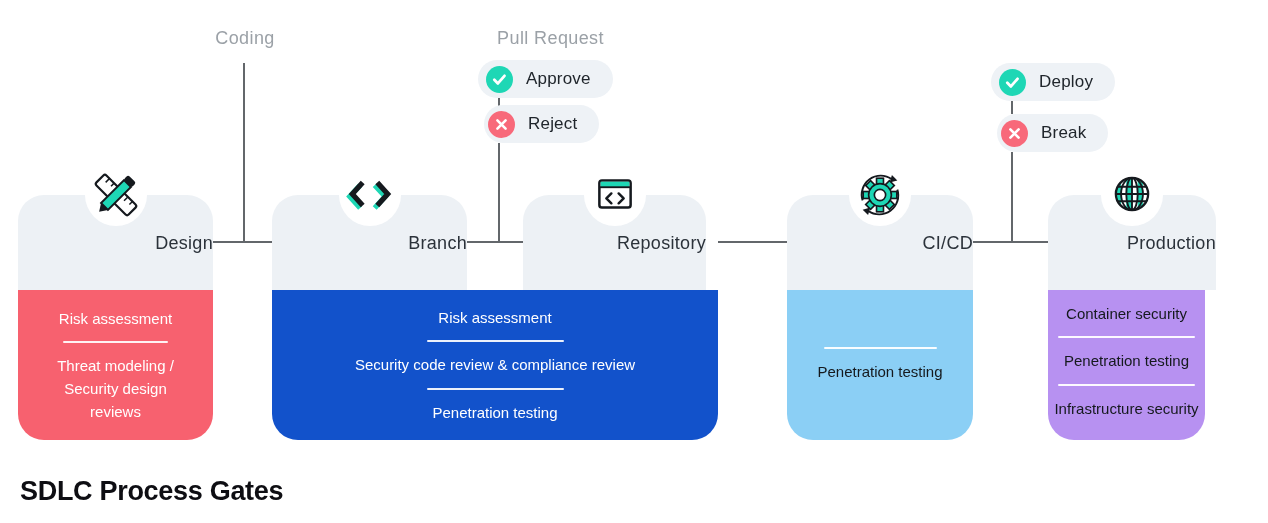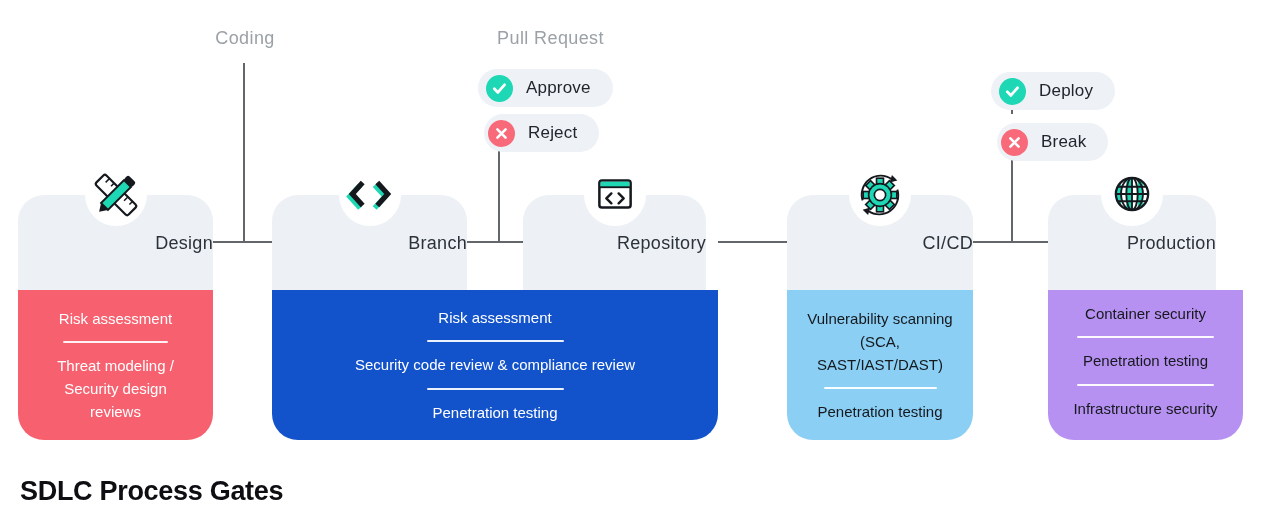--- a/index.html
+++ b/index.html
@@ -9,21 +9,21 @@
   }
   
   .hline{position:absolute;height:1.5px;background:#63676b;top:241px;}
   .vline{position:absolute;width:1.5px;background:#63676b;}
   
   .flow-label{position:absolute;top:28px;font-size:18px;color:#9ba1a7;text-align:center;letter-spacing:.4px;}
   
   .pill{
     position:absolute;display:inline-flex;align-items:center;gap:13px;
     height:38px;padding:0 22px 0 8px;border-radius:19px;background:#eef2f6;
-    font-size:17px;color:#20262c;letter-spacing:.2px;margin-top:9px;
+    font-size:17px;color:#20262c;letter-spacing:.2px;
   }
   .pill svg{flex:0 0 auto;}
   
   .card{
     position:absolute;top:195px;height:95px;background:#edf1f5;
     border-radius:26px 26px 0 0;
   }
   .notch{
     position:absolute;left:50%;top:-31px;transform:translateX(-50%);
     width:62px;height:62px;border-radius:50%;background:#ffffff;
@@ -40,21 +40,21 @@
     row-gap:11px;text-align:center;font-size:15px;line-height:1.55;
   }
   .panel .item{white-space:pre-line;display:block;width:100%;}
   .divider{height:2px;background:rgba(255,255,255,.92);border-radius:1px;}
   .panel-design{left:18px;width:195px;background:#f7616f;color:#ffffff;}
   .panel-design .divider{width:105px;}
   .panel-branch-repo{left:272px;width:446px;background:#1252cb;color:#ffffff;}
   .panel-branch-repo .divider{width:137px;}
   .panel-cicd{left:787px;width:186px;background:#8bcff5;color:#15191d;}
   .panel-cicd .divider{width:113px;background:rgba(255,255,255,.95);}
-  .panel-production{left:1048px;width:195px;background:#b791f1;color:#15191d;padding-bottom:8px;box-sizing:border-box;}
+  .panel-production{left:1048px;width:157px;background:#b791f1;color:#15191d;padding-bottom:8px;box-sizing:border-box;}
   .panel-production .divider{width:137px;background:rgba(255,255,255,.95);}
   
   .page-title{
     position:absolute;left:20px;top:476px;font-size:27px;font-weight:700;
     color:#0e0e13;letter-spacing:-0.3px;
   }
 </style>
 </head>
 <body>
 
@@ -205,23 +205,20 @@
 
   <div class="panel panel-branch-repo">
     <span class="item">Risk assessment</span>
     <div class="divider"></div>
     <span class="item">Security code review &amp; compliance review</span>
     <div class="divider"></div>
     <span class="item">Penetration testing</span>
   </div>
 
   <div class="panel panel-cicd">
-    <span class="item">Vulnerability scanning
-(SCA,
-SAST/IAST/DAST)</span>
     <div class="divider"></div>
     <span class="item">Penetration testing</span>
   </div>
 
   <div class="panel panel-production">
     <span class="item">Container security</span>
     <div class="divider"></div>
     <span class="item">Penetration testing</span>
     <div class="divider"></div>
     <span class="item">Infrastructure security</span>

